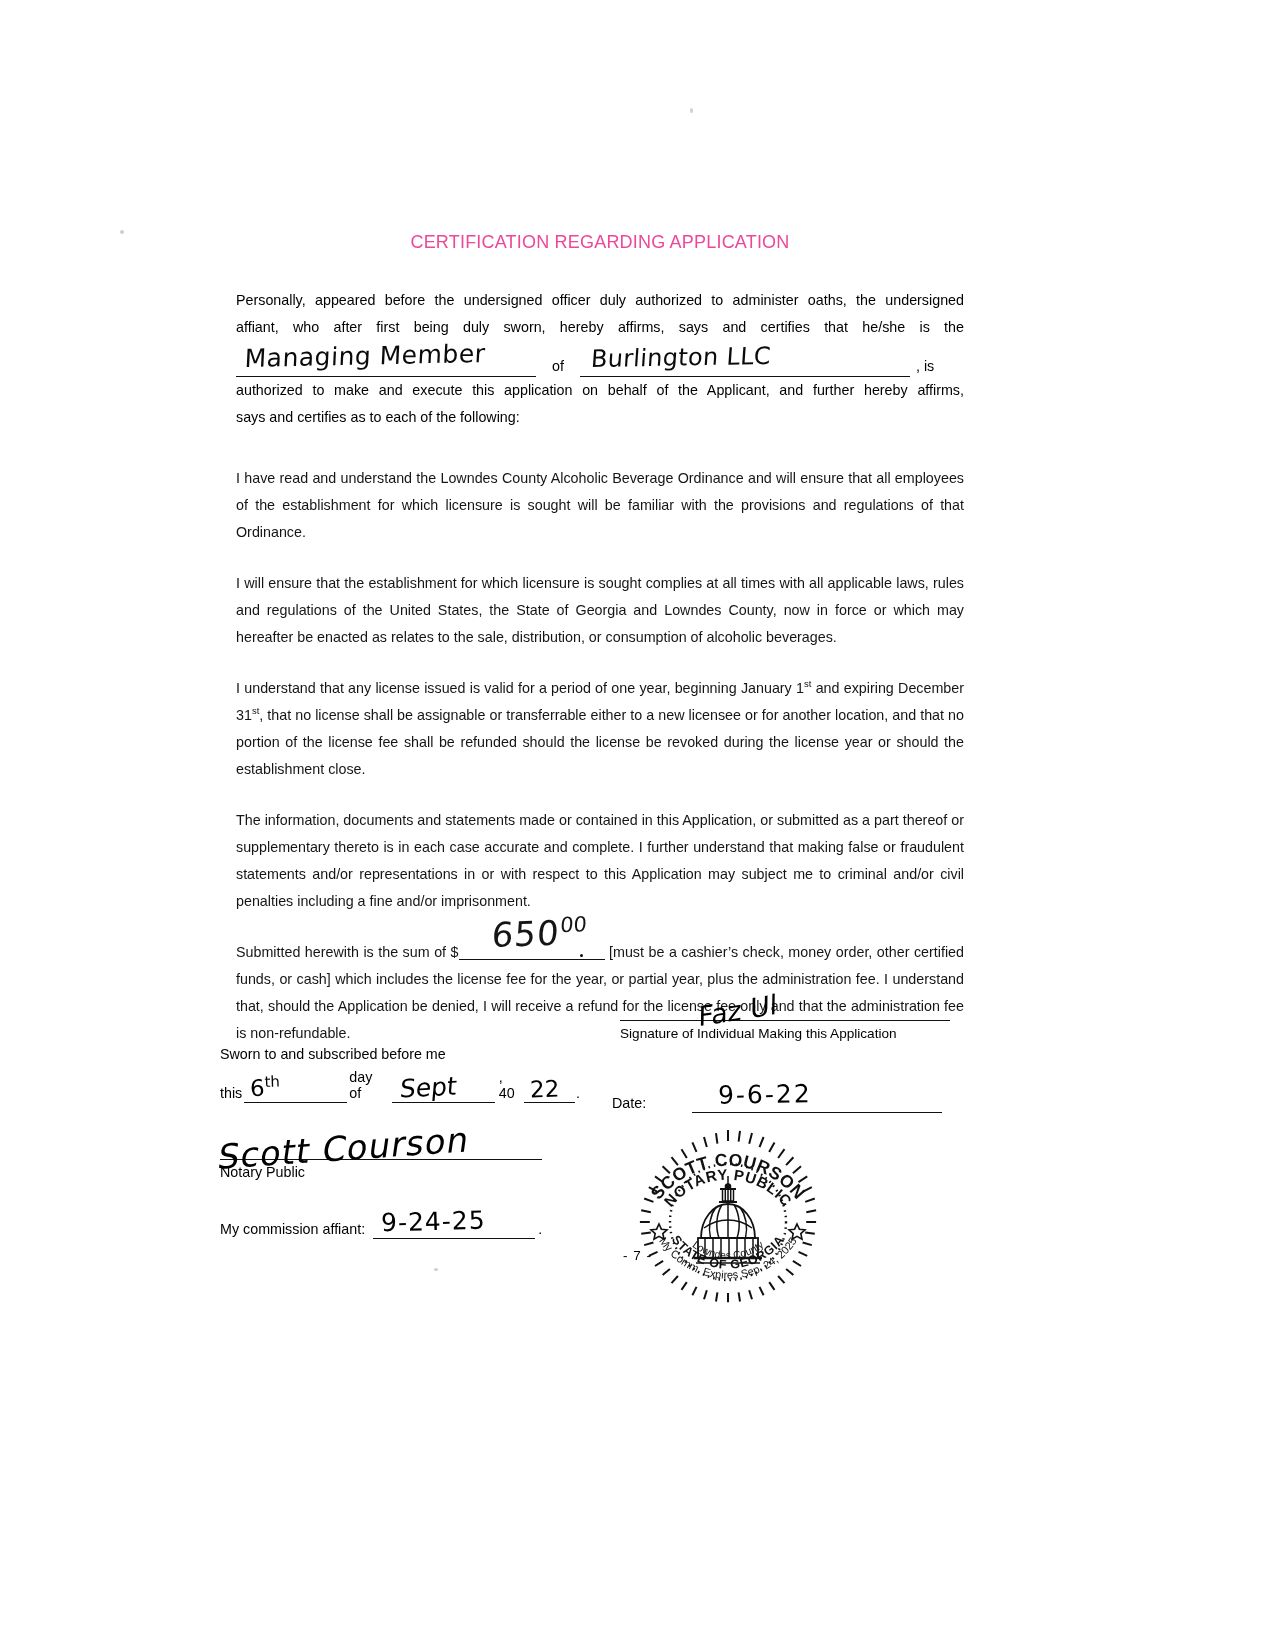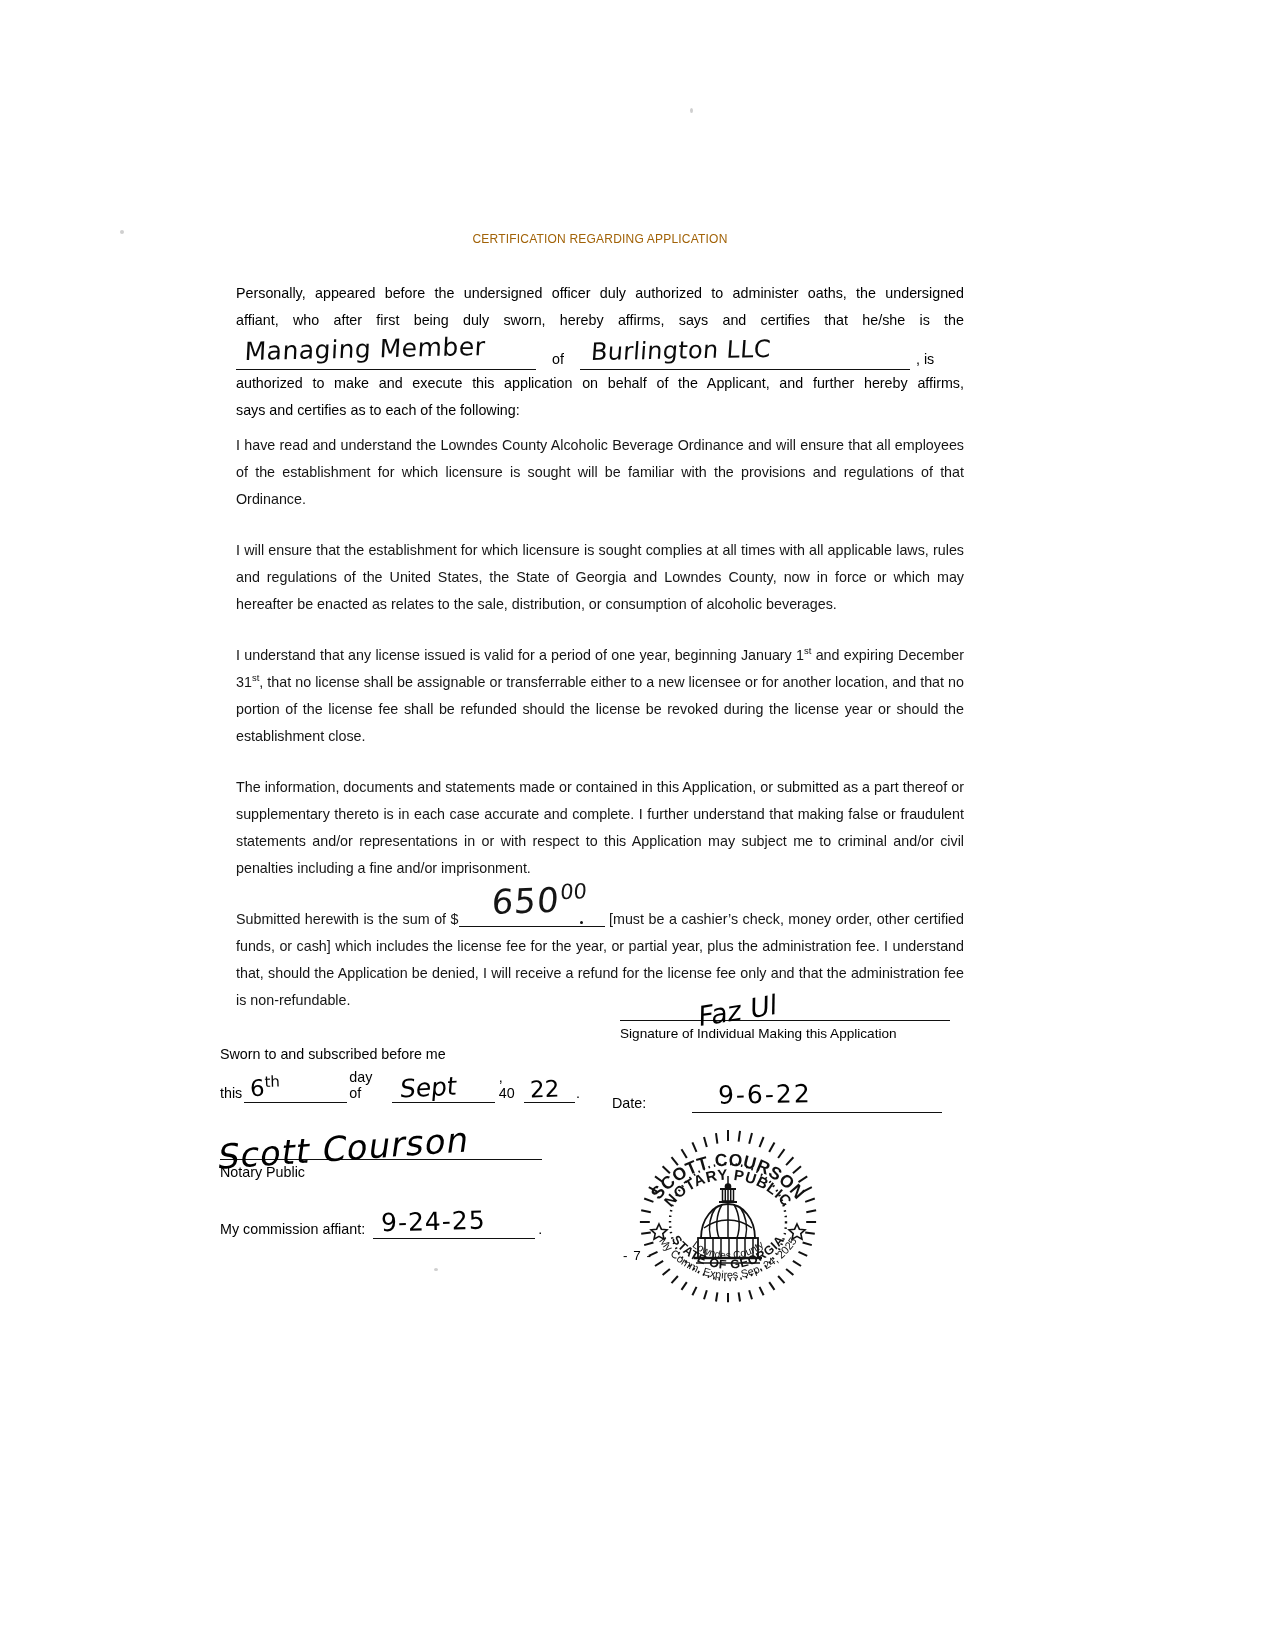--- a/index.html
+++ b/index.html
@@ -33,43 +33,43 @@
 
   .content {
     position: absolute;
     left: 236px;
     top: 232px;
     width: 728px;
   }
 
   .doc-title {
     text-align: center;
-    font-size: 12px;
+    font-size: 18px;
     letter-spacing: 0.2px;
     font-weight: 400;
     margin: 0 0 34px 0;
-    color: #a16207;
+    color: #ec4899;
   }
 
   p.body-text {
     font-size: 14.3px;
     line-height: 27px;
     text-align: justify;
     margin: 0 0 24px 0;
     color: #151515;
   }
 
   sup.ord {
     font-size: 9.5px;
     vertical-align: super;
     line-height: 0;
   }
 
   
-  .intro { margin-bottom: 8px; }
+  .intro { margin-bottom: 34px; }
   .intro .line1, .intro .line2 {
     font-size: 14.3px;
     line-height: 27px;
     text-align: justify;
     text-align-last: justify;
   }
   .fill-row {
     position: relative;
     display: flex;
     align-items: flex-end;

